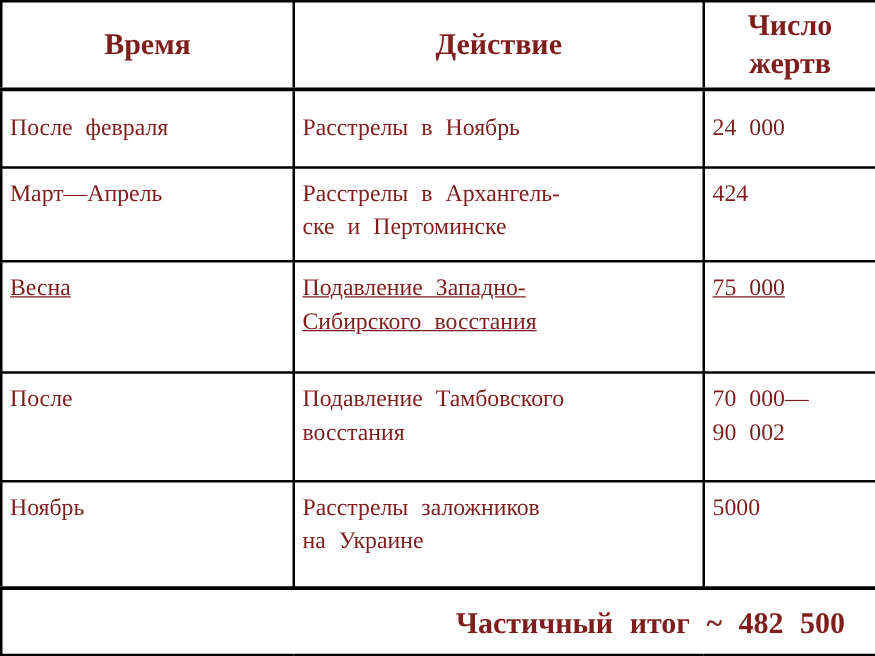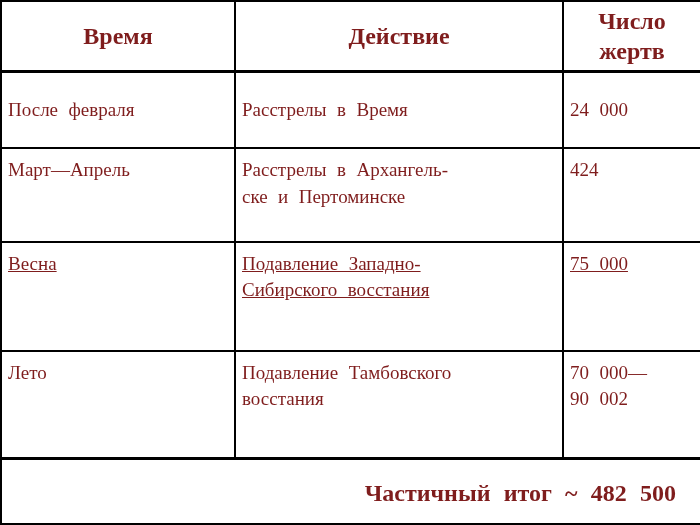--- a/index.html
+++ b/index.html
@@ -94,40 +94,46 @@
       <tr class="row-header">
         <th>Время</th>
         <th>Действие</th>
         <th>Число
 жертв</th>
       </tr>
     </thead>
     <tbody>
       <tr class="r0">
         <td class="cell-time">После февраля</td>
-        <td class="cell-action">Расстрелы в Время</td>
+        <td class="cell-action">Расстрелы в Ноябрь</td>
         <td class="cell-victims">24 000</td>
       </tr>
       <tr class="r2">
         <td class="cell-time">Март—Апрель</td>
         <td class="cell-action">Расстрелы в Архангель-
 ске и Пертоминске</td>
         <td class="cell-victims">424</td>
       </tr>
       <tr class="r3">
         <td class="cell-time">Весна</td>
         <td class="cell-action">Подавление Западно-
 Сибирского восстания</td>
         <td class="cell-victims">75 000</td>
       </tr>
       <tr class="r4">
-        <td class="cell-time">Лето</td>
+        <td class="cell-time">После</td>
         <td class="cell-action">Подавление Тамбовского
 восстания</td>
         <td class="cell-victims">70 000—
 90 002</td>
+      </tr>
+      <tr class="r5">
+        <td class="cell-time">Ноябрь</td>
+        <td class="cell-action">Расстрелы заложников
+на Украине</td>
+        <td class="cell-victims">5000</td>
       </tr>
       <tr class="row-footer">
         <td colspan="3">Частичный итог ~ 482 500</td>
       </tr>
     </tbody>
   </table>
 </div>
 
 </body></html>

